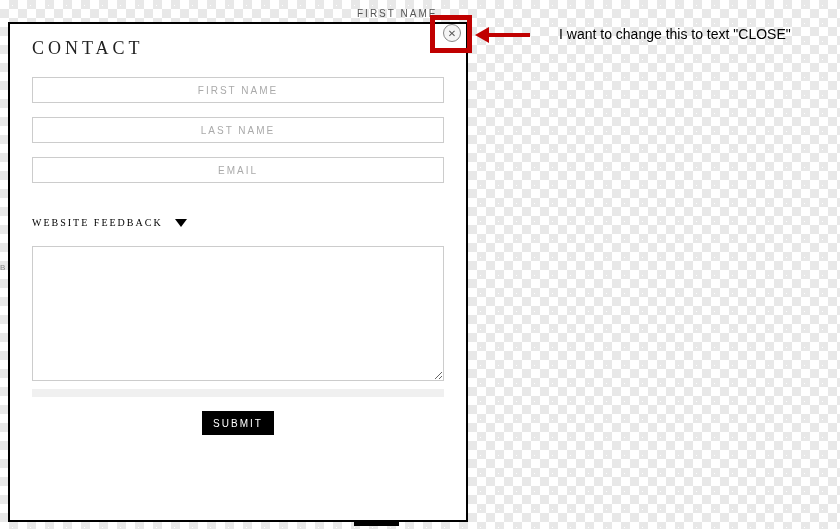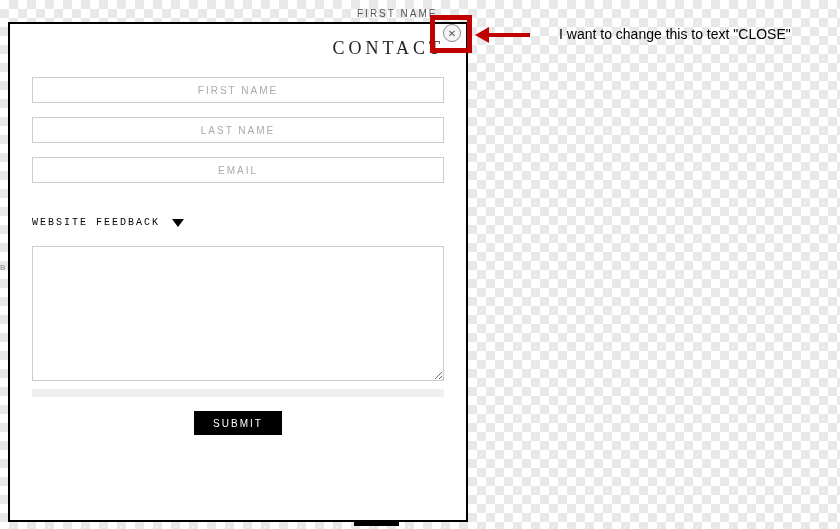--- a/index.html
+++ b/index.html
@@ -43,21 +43,21 @@
       position: absolute;
       left: 8px;
       top: 22px;
       width: 460px;
       height: 500px;
       background: #fff;
       border: 2px solid #000;
       padding: 14px 22px 8px 22px;
     }
     .modal-title {
-      text-align: right;
+      text-align: left;
       font-size: 18px;
       letter-spacing: 4px;
       color: #222;
       margin-bottom: 18px;
       font-weight: normal;
     }
     .text-input {
       width: 100%;
       height: 26px;
       border: 1px solid #ccc;
@@ -69,21 +69,21 @@
       font-family: Arial, sans-serif;
       outline: none;
     }
     .text-input::placeholder { color: #aaa; letter-spacing: 2px; }
     .dropdown-row {
       display: flex;
       align-items: center;
       gap: 12px;
       margin-top: 20px;
       margin-bottom: 18px;
-      font-family: Liberation Mono, monospace;
+      font-family: Liberation Serif, serif;
       font-size: 10px;
       letter-spacing: 2px;
       color: #000;
       cursor: pointer;
     }
     .dropdown-caret svg { display: block; }
     .textarea-input {
       width: 100%;
       height: 135px;
       border: 1px solid #ccc;
@@ -93,21 +93,21 @@
       font-size: 11px;
       padding: 4px;
     }
     .scroll-hint {
       height: 8px;
       background: #f0f0f0;
       margin-top: 4px;
     }
     .submit-btn {
       display: block;
-      width: 88px;
+      width: 72px;
       height: 24px;
       margin: 14px auto 0 auto;
       background: #000;
       color: #fff;
       border: none;
       font-size: 10px;
       letter-spacing: 2px;
       font-family: Arial, sans-serif;
       cursor: pointer;
     }

